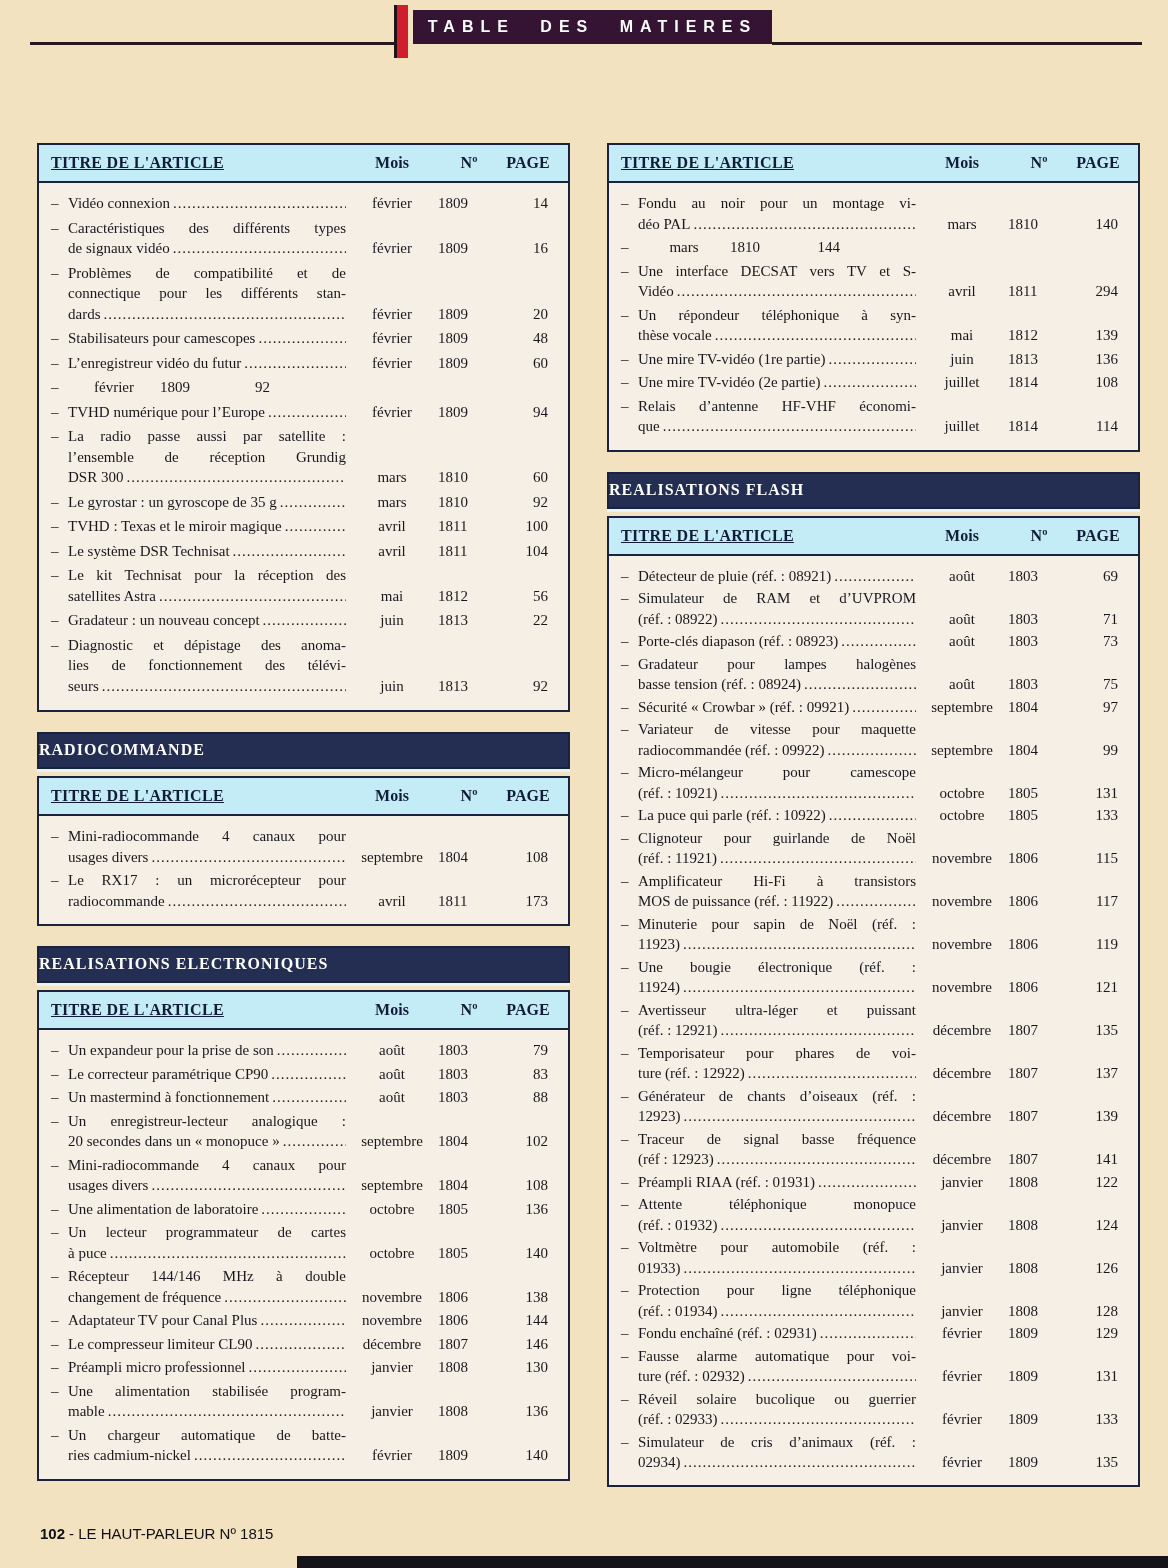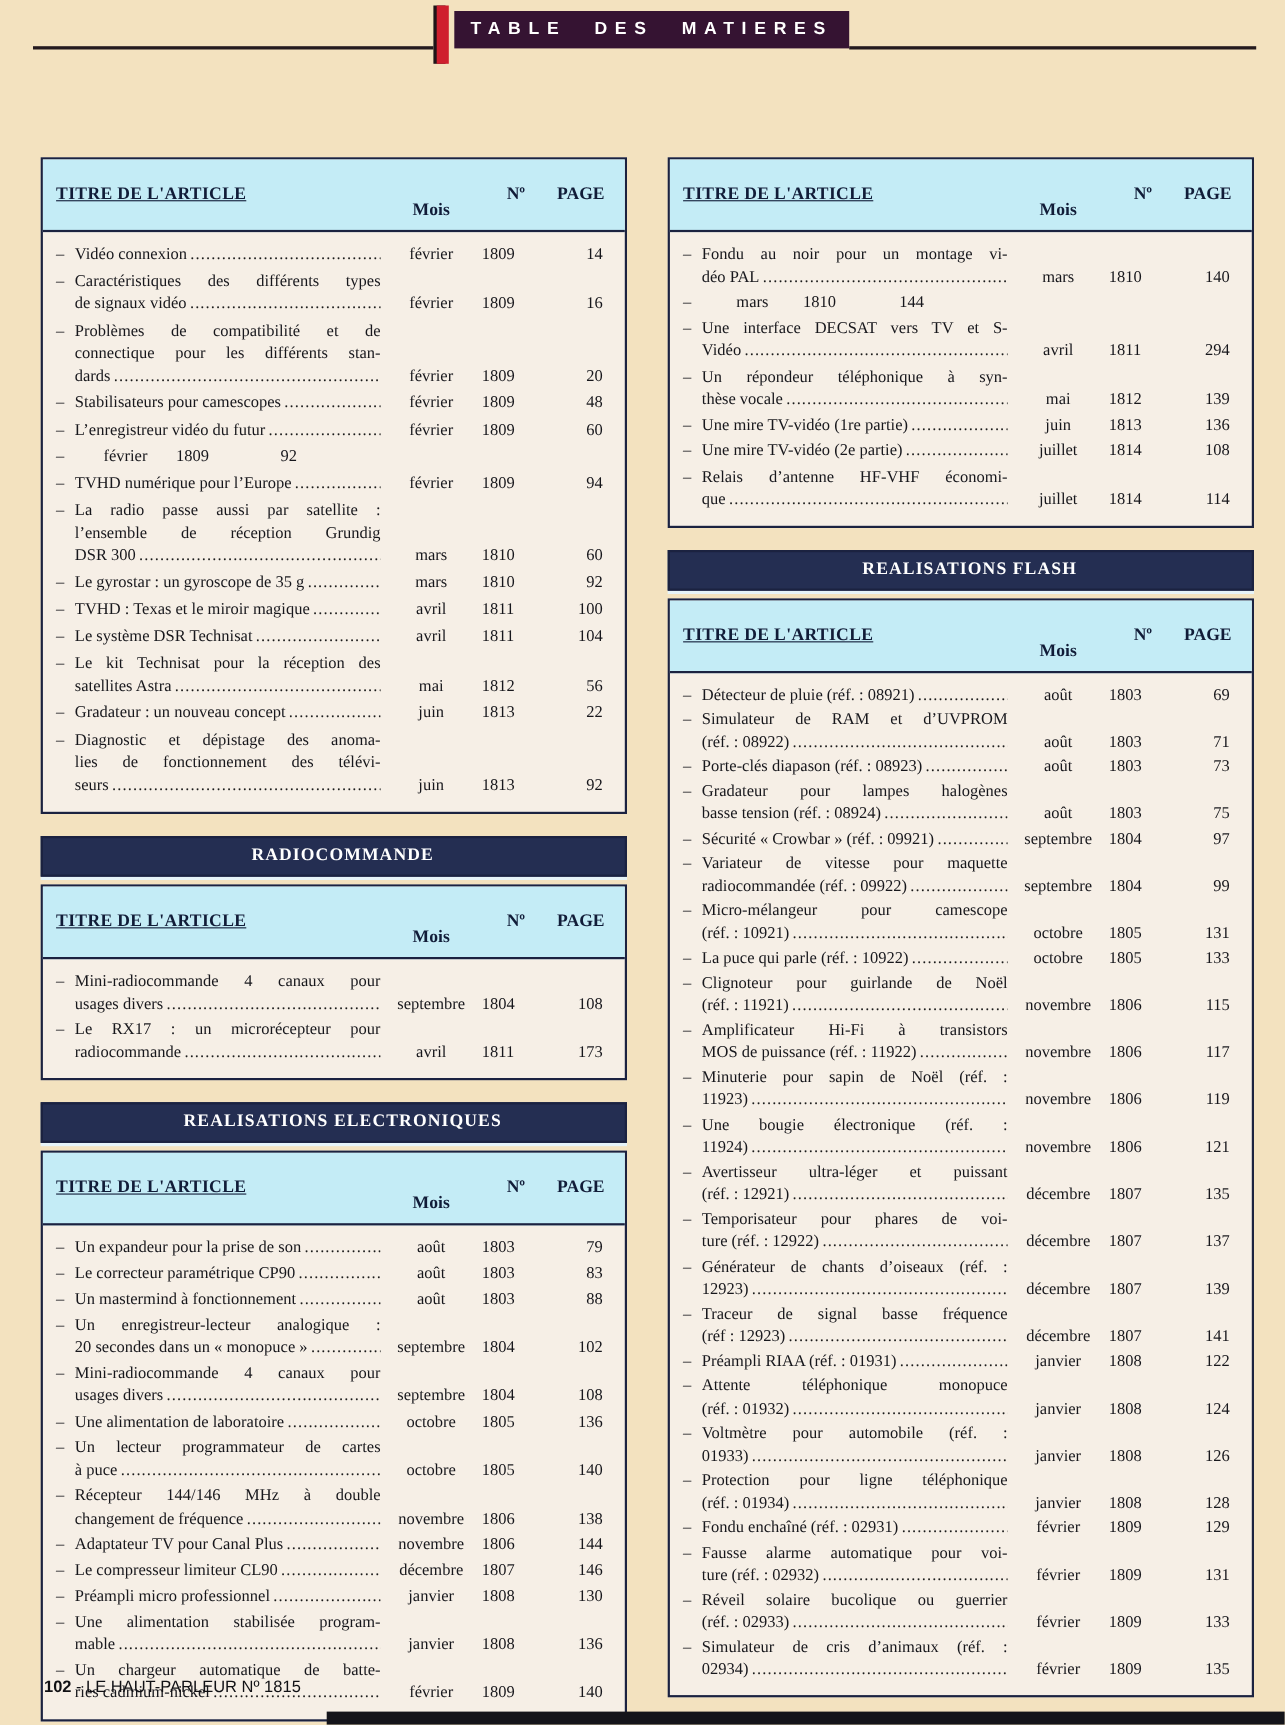--- a/index.html
+++ b/index.html
@@ -46,41 +46,41 @@
     display: flex; gap: 37px;
   }
   .col { width: 533px; display: flex; flex-direction: column; }
   .col .toc-table + .toc-table { margin-top: 20px; }
 
   
   .section-bar {
     border: 2px solid var(--border, #1b2240);
     background: var(--section-bar-bg, #242e52);
     color: #ffffff;
-    text-align: center; font-weight: bold; font-size: 16px;
+    font-weight: bold; font-size: 16px;
     letter-spacing: 1px;
-    padding: 7px 0 8px 16px;
+    padding: 7px 0 8px 0;
     box-shadow: 0 3px 0 0 #e6f3f8;
     margin-bottom: 7px;
   }
 
   
   .table-box {
     border: 2px solid var(--border, #1b2240);
     background: var(--table-body-bg, #f6efe6);
   }
   .thead {
     display: flex; align-items: center;
     background: var(--header-bg, #c4ecf6);
     border-bottom: 2px solid var(--border, #1b2240);
     padding: 9px 12px;
     font-weight: bold; font-size: 16px; color: #111c38;
   }
   .h-title { flex: 1; text-align: left; letter-spacing: 0.3px; text-decoration: underline; }
-  .h-mois  { width: 92px; text-align: center; margin-top: 28px; }
+  .h-mois  { width: 92px; text-align: center; }
   .h-no    { width: 62px; text-align: center; }
   .h-page  { width: 56px; text-align: center; }
 
   .tbody { padding: 10px 12px; }
 
   .entry {
     display: flex; align-items: flex-end;
     margin-bottom: 3px;
     font-size: 15px; line-height: 20.5px;
   }

